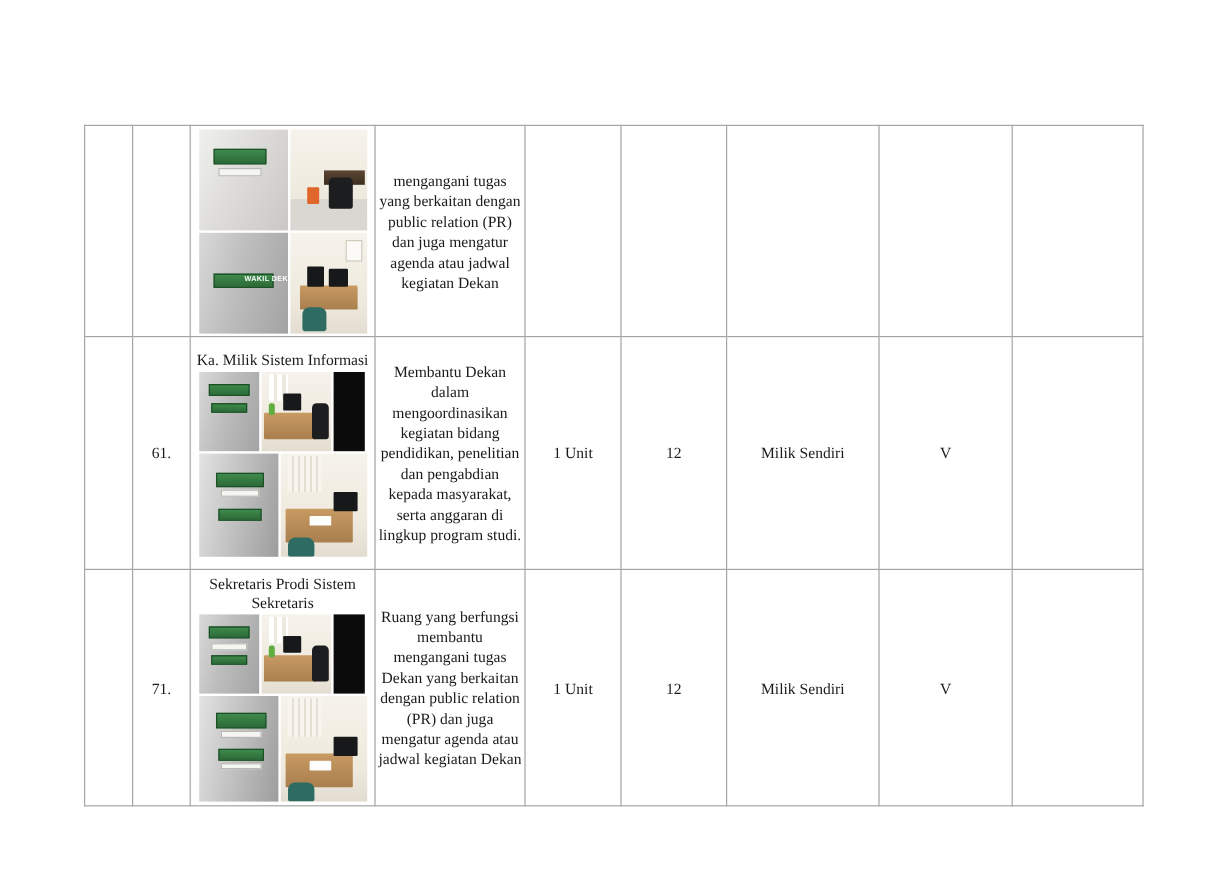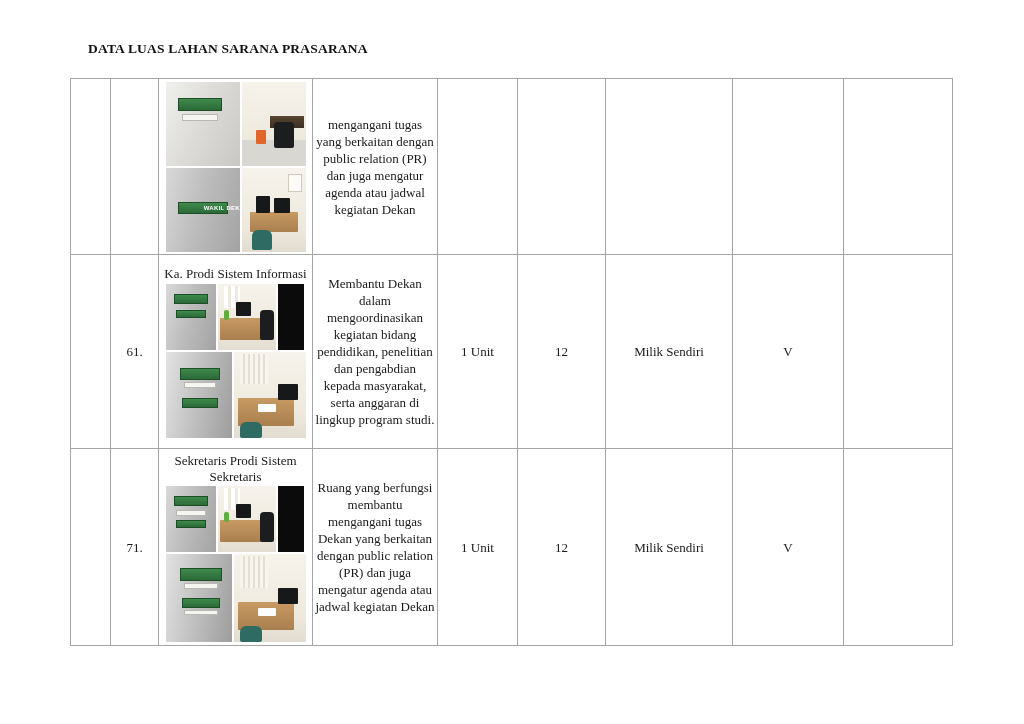--- a/index.html
+++ b/index.html
@@ -1,21 +1,21 @@
 <!DOCTYPE html>
 <html><head>
 <meta charset="utf-8">
 <style>
   * { margin:0; padding:0; box-sizing:border-box; }
   body { background:#ffffff; font-family:"Liberation Serif","DejaVu Serif",serif; color:#1a1a1a; }
   .page { position:relative; width:1024px; height:724px; background:#ffffff; overflow:hidden; }
 
   .doc-header { position:absolute; left:88px; top:40px; font-weight:bold; font-size:13.5px; line-height:17px; letter-spacing:.2px; color:#111; }
 
-  table.data-table { position:absolute; left:70px; top:78px; width:882px; border-collapse:collapse; table-layout:fixed; }
+  table.data-table { position:absolute; left:70px; top:104px; width:882px; border-collapse:collapse; table-layout:fixed; }
   table.data-table td { border:1px solid #a5a5a5; font-size:13px; line-height:17px; vertical-align:middle; text-align:center; padding:2px; overflow:hidden; }
   tr.row-a  { height:176px; }
   tr.row-94 { height:194px; }
   tr.row-95 { height:197px; }
   td.desc-cell div { text-align:center; }
   td.top-align { vertical-align:top; }
   td.photo-cell { padding:2px 6px; vertical-align:top; }
 
   .photo-label { font-size:13px; line-height:15.5px; padding:1px 0 2px 0; }
 
@@ -46,21 +46,20 @@
   .curtain { position:absolute; background:repeating-linear-gradient(90deg,#ffffff 0 4px,#eceadf 4px 7px); }
   .bottle { position:absolute; background:#5fae3f; border-radius:2px; }
   .paper { position:absolute; background:#fdfdfb; border-radius:1px; }
 </style>
 </head>
 <body>
 
 <div class="page">
 
   <div class="doc-header">
-    <div>DATA LUAS LAHAN SARANA PRASARANA</div>
   </div>
 
   <table class="data-table">
     <colgroup>
       <col style="width:40px">
         <col style="width:48px">
         <col style="width:154px">
       <col style="width:125px">
         <col style="width:80px">
         <col style="width:88px">
@@ -110,21 +109,21 @@
         <td></td>
         <td></td>
         <td></td>
         <td></td>
       </tr>
 
       <tr class="row-94">
         <td></td>
         <td>61.</td>
         <td class="photo-cell">
-          <div class="photo-label">Ka. Prodi Sistem Informasi</div>
+          <div class="photo-label">Ka. Milik Sistem Informasi</div>
           <div class="collage">
             <div class="prow" style="height:66px;">
               <div class="tile door-gray" style="width:50px; height:66px;">
                 <div class="sign-green" style="left:8px; top:10px; width:34px; height:10px;"></div>
                 <div class="sign-green" style="left:10px; top:26px; width:30px; height:8px;"></div>
               </div>
               <div class="tile office" style="width:58px; height:66px;">
                 <div class="curtain" style="left:6px; top:2px; width:16px; height:22px;"></div>
                 <div class="desk-wood" style="left:2px; top:34px; width:44px; height:22px;"></div>
                 <div class="monitor" style="left:18px; top:18px; width:15px; height:14px;"></div>

